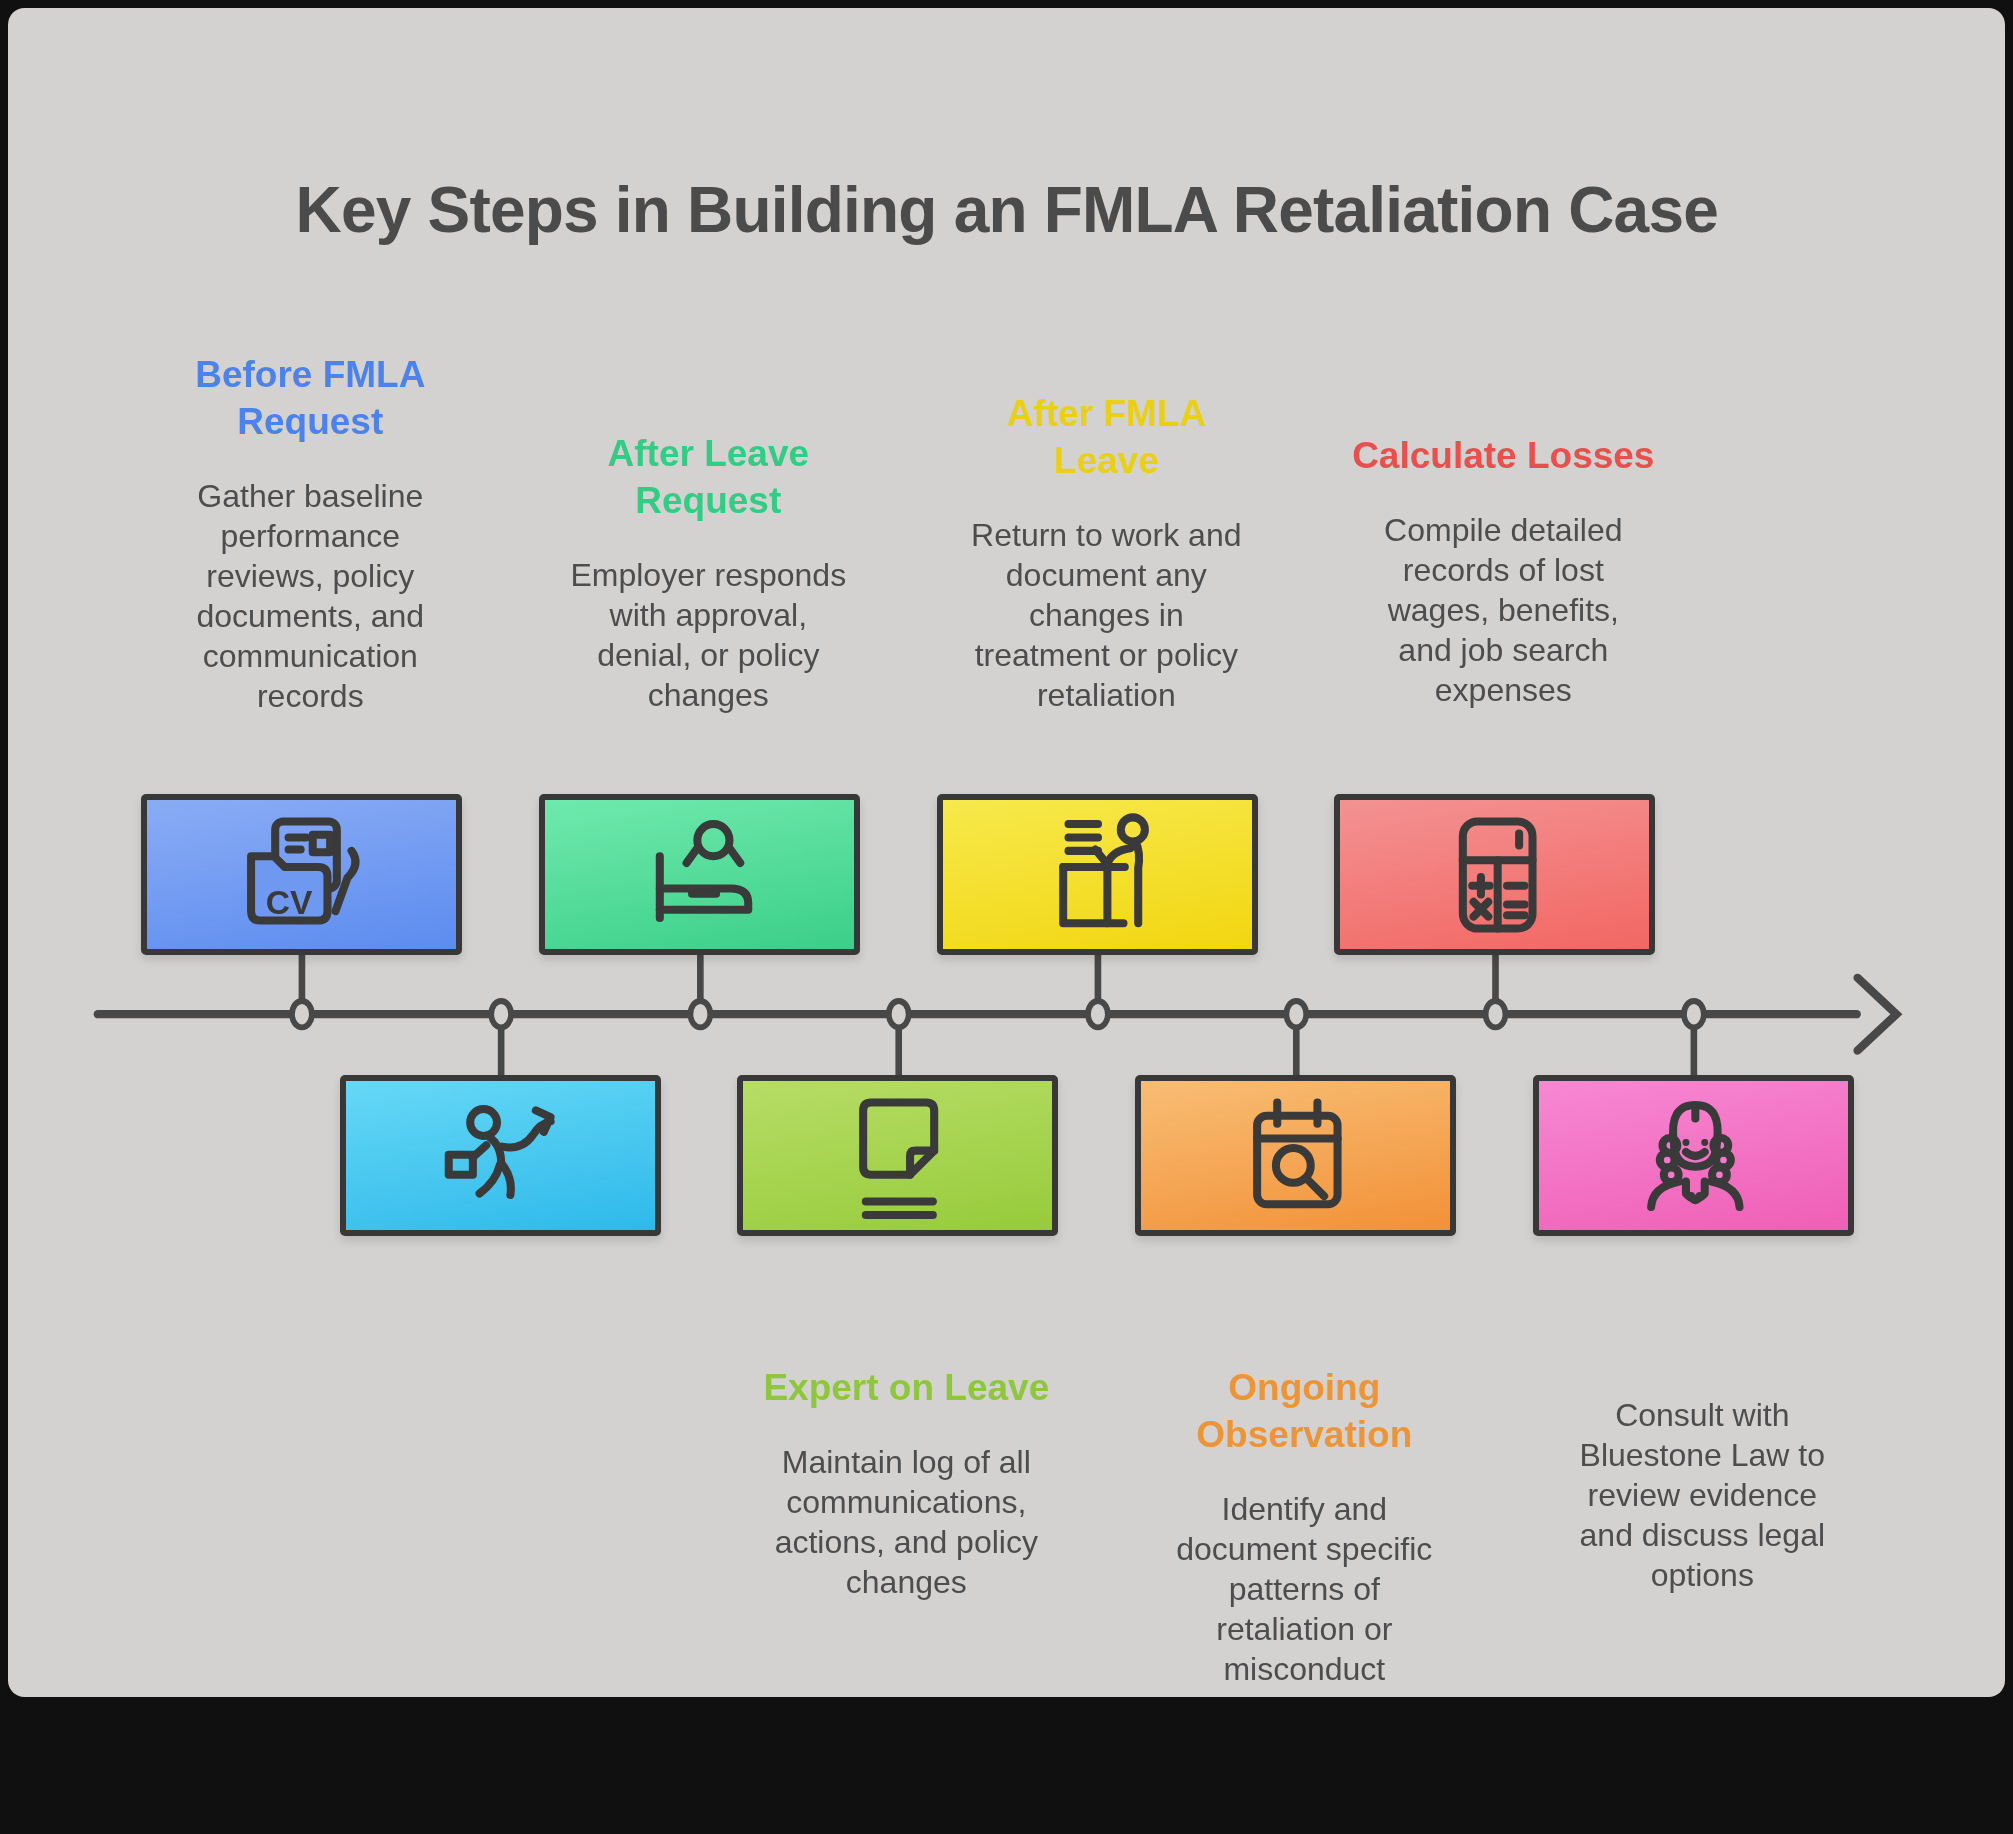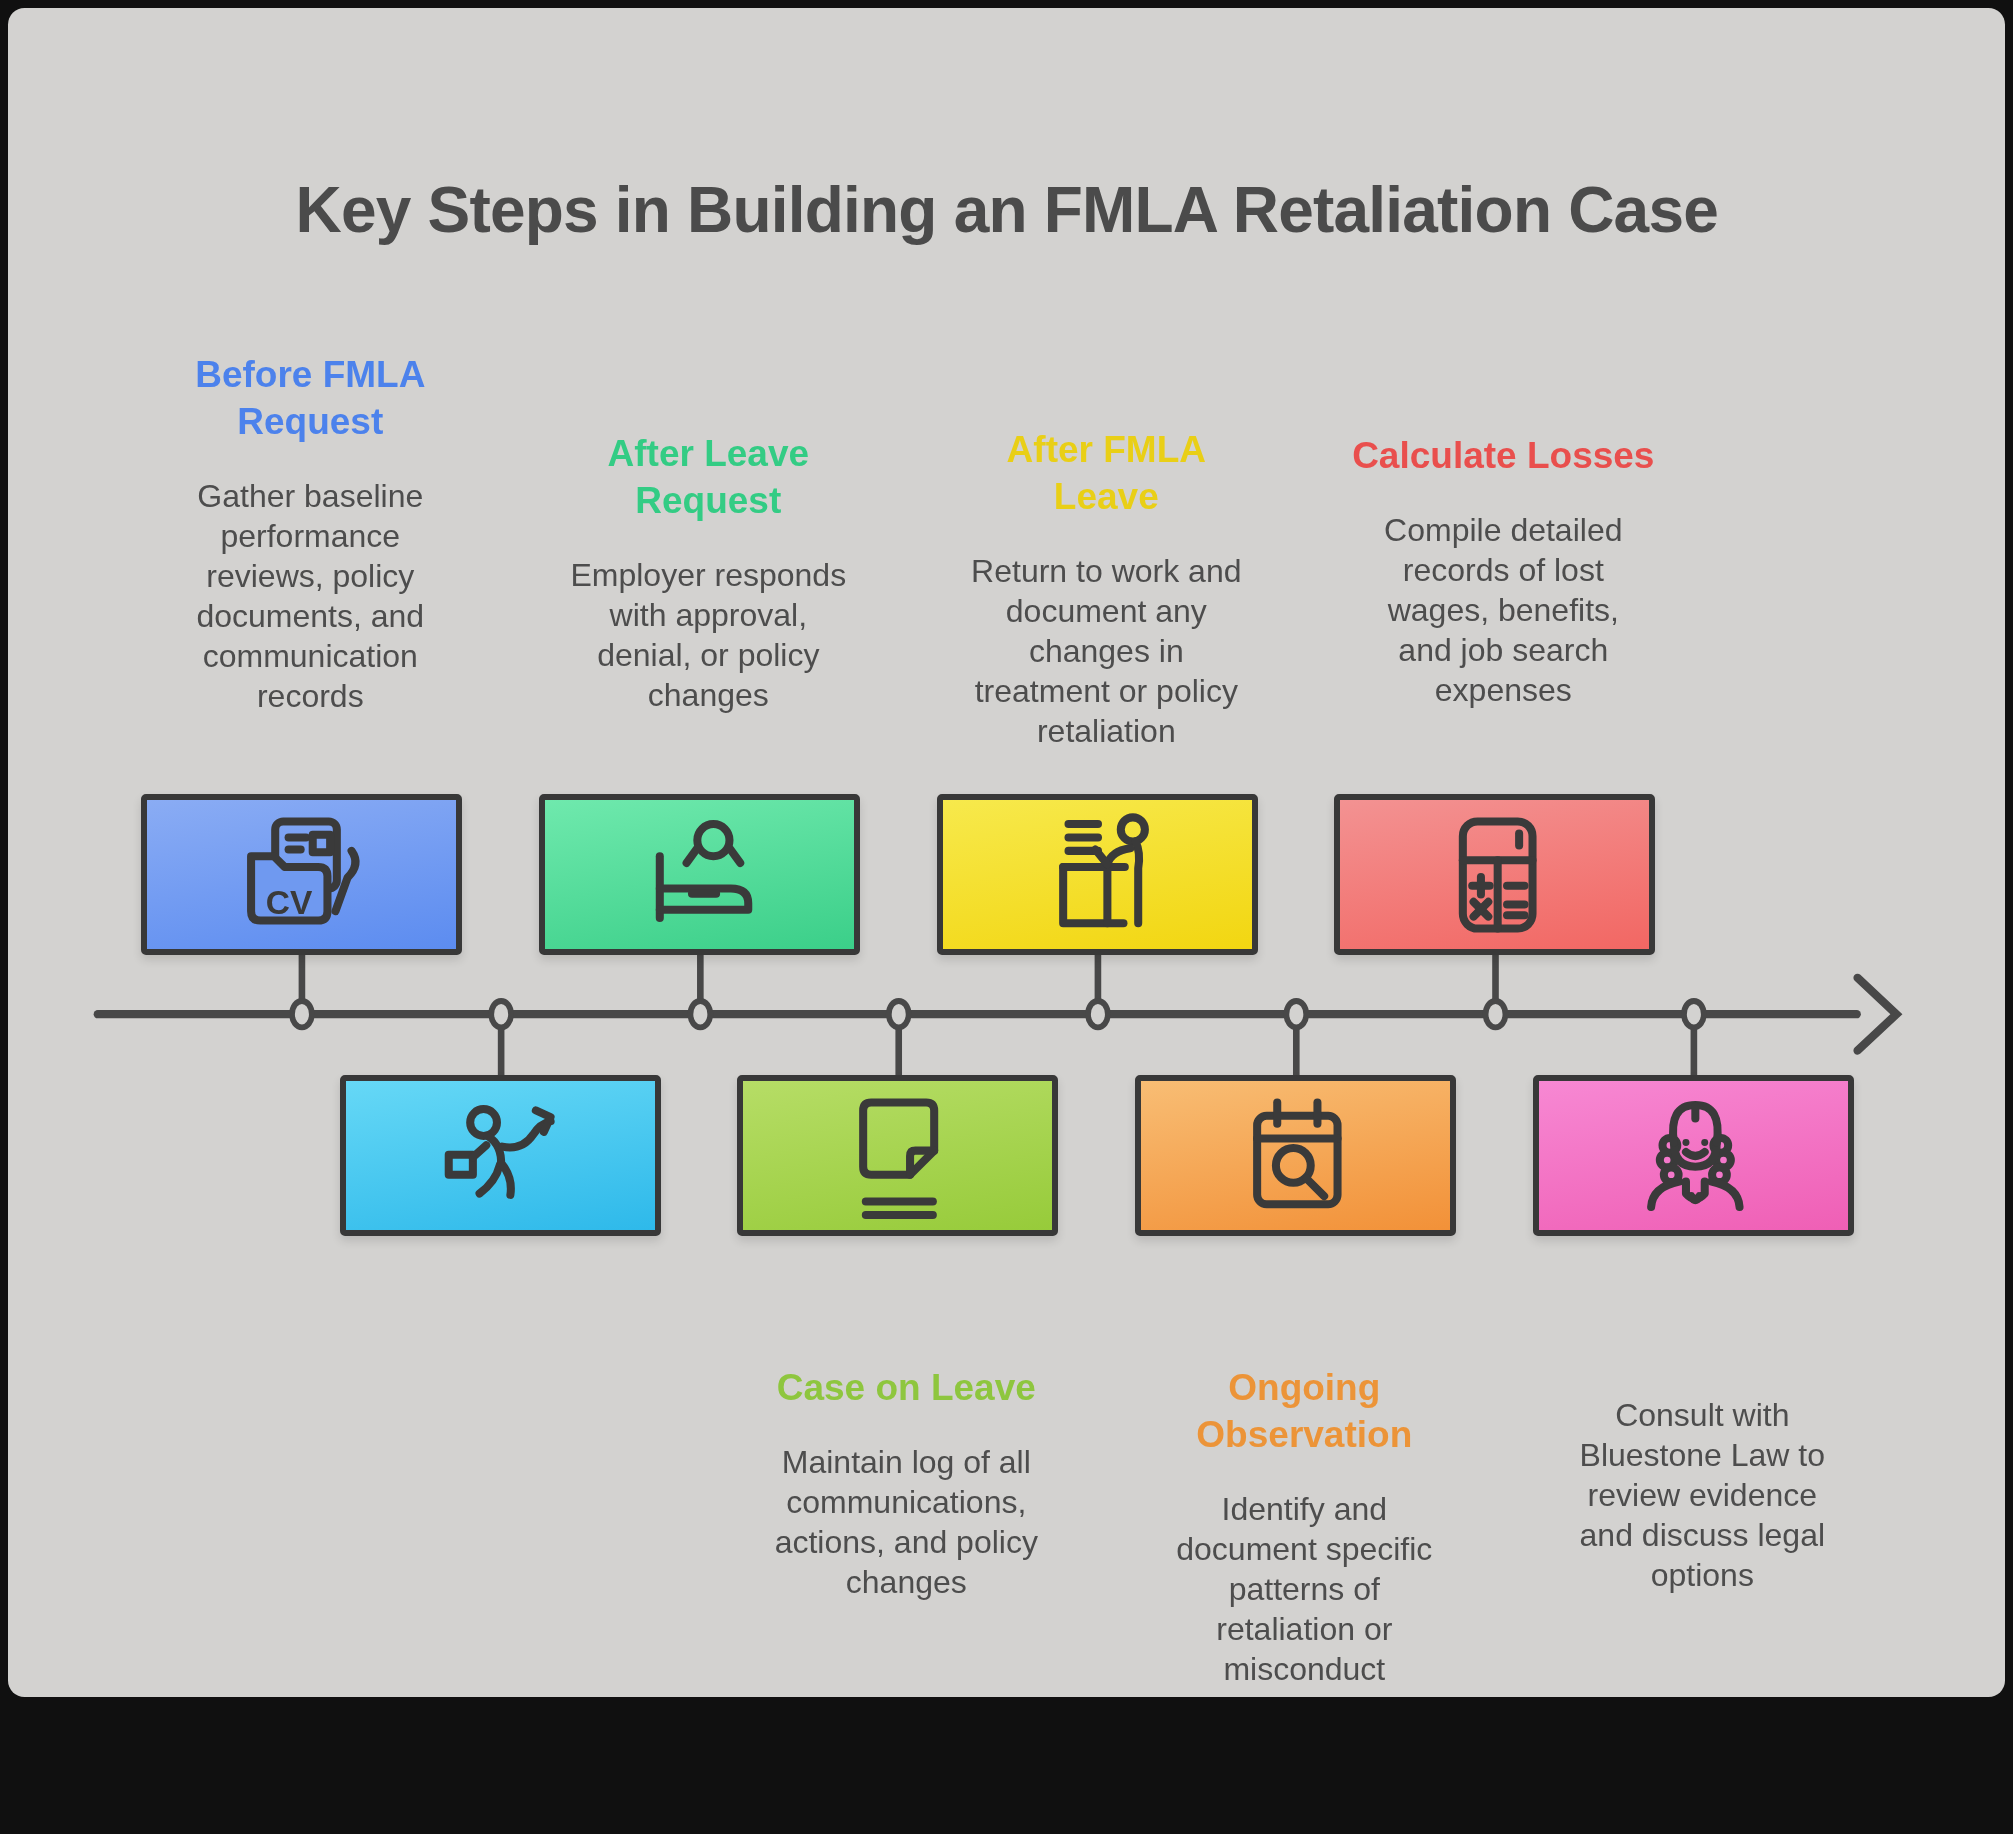--- a/index.html
+++ b/index.html
@@ -11,21 +11,21 @@
   .heading{font-size:37px;line-height:47px;font-weight:700;white-space:pre-line;}
   .body-text{font-size:32px;line-height:40px;color:#4d4d4d;margin-top:31px;white-space:pre-line;}
   .icon-box{position:absolute;width:309px;height:149px;border:6.6px solid #383838;border-radius:5px;
             display:flex;align-items:center;justify-content:center;box-shadow:0 5px 10px rgba(0,0,0,0.12);}
   .top-box{top:794px;}
   .bottom-box{top:1075px;}
   .col1{--cx:302px;} .col2{--cx:501px;} .col3{--cx:700px;} .col4{--cx:898px;}
   .col5{--cx:1098px;} .col6{--cx:1296px;} .col7{--cx:1495px;} .col8{--cx:1694px;}
   .text-block{left:calc(var(--cx) - 190px);}
   .icon-box{left:calc(var(--cx) - 161px);}
-  .tt1{top:343px;} .tt3{top:422px;} .tt5{top:382px;margin-top:36px;} .tt7{top:424px;}
+  .tt1{top:343px;} .tt3{top:422px;} .tt5{top:382px;} .tt7{top:424px;}
   .ttb{top:1356px;}
   .timeline-svg{position:absolute;left:0;top:0;width:2014px;height:1835px;pointer-events:none;}
   .icon-svg{stroke:#3a3a3a;stroke-width:6;fill:none;stroke-linecap:round;stroke-linejoin:round;}
 </style>
 </head>
 <body>
 
 <div class="canvas">
   <div class="title">Key Steps in Building an FMLA Retaliation Case</div>
 
@@ -59,21 +59,21 @@
   <div class="text-block col7 tt7">
     <div class="heading" style="color: rgb(233, 79, 77);">Calculate Losses</div>
     <div class="body-text">Compile detailed
 records of lost
 wages, benefits,
 and job search
 expenses</div>
   </div>
 
   <div class="text-block col4 ttb">
-    <div class="heading" style="color: rgb(142, 198, 62);">Case on Leave</div>
+    <div class="heading" style="color: rgb(142, 198, 62);">Expert on Leave</div>
     <div class="body-text">Maintain log of all
 communications,
 actions, and policy
 changes</div>
   </div>
   <div class="text-block col6 ttb">
     <div class="heading" style="color: rgb(236, 148, 56);">Ongoing
 Observation</div>
     <div class="body-text">Identify and
 document specific

